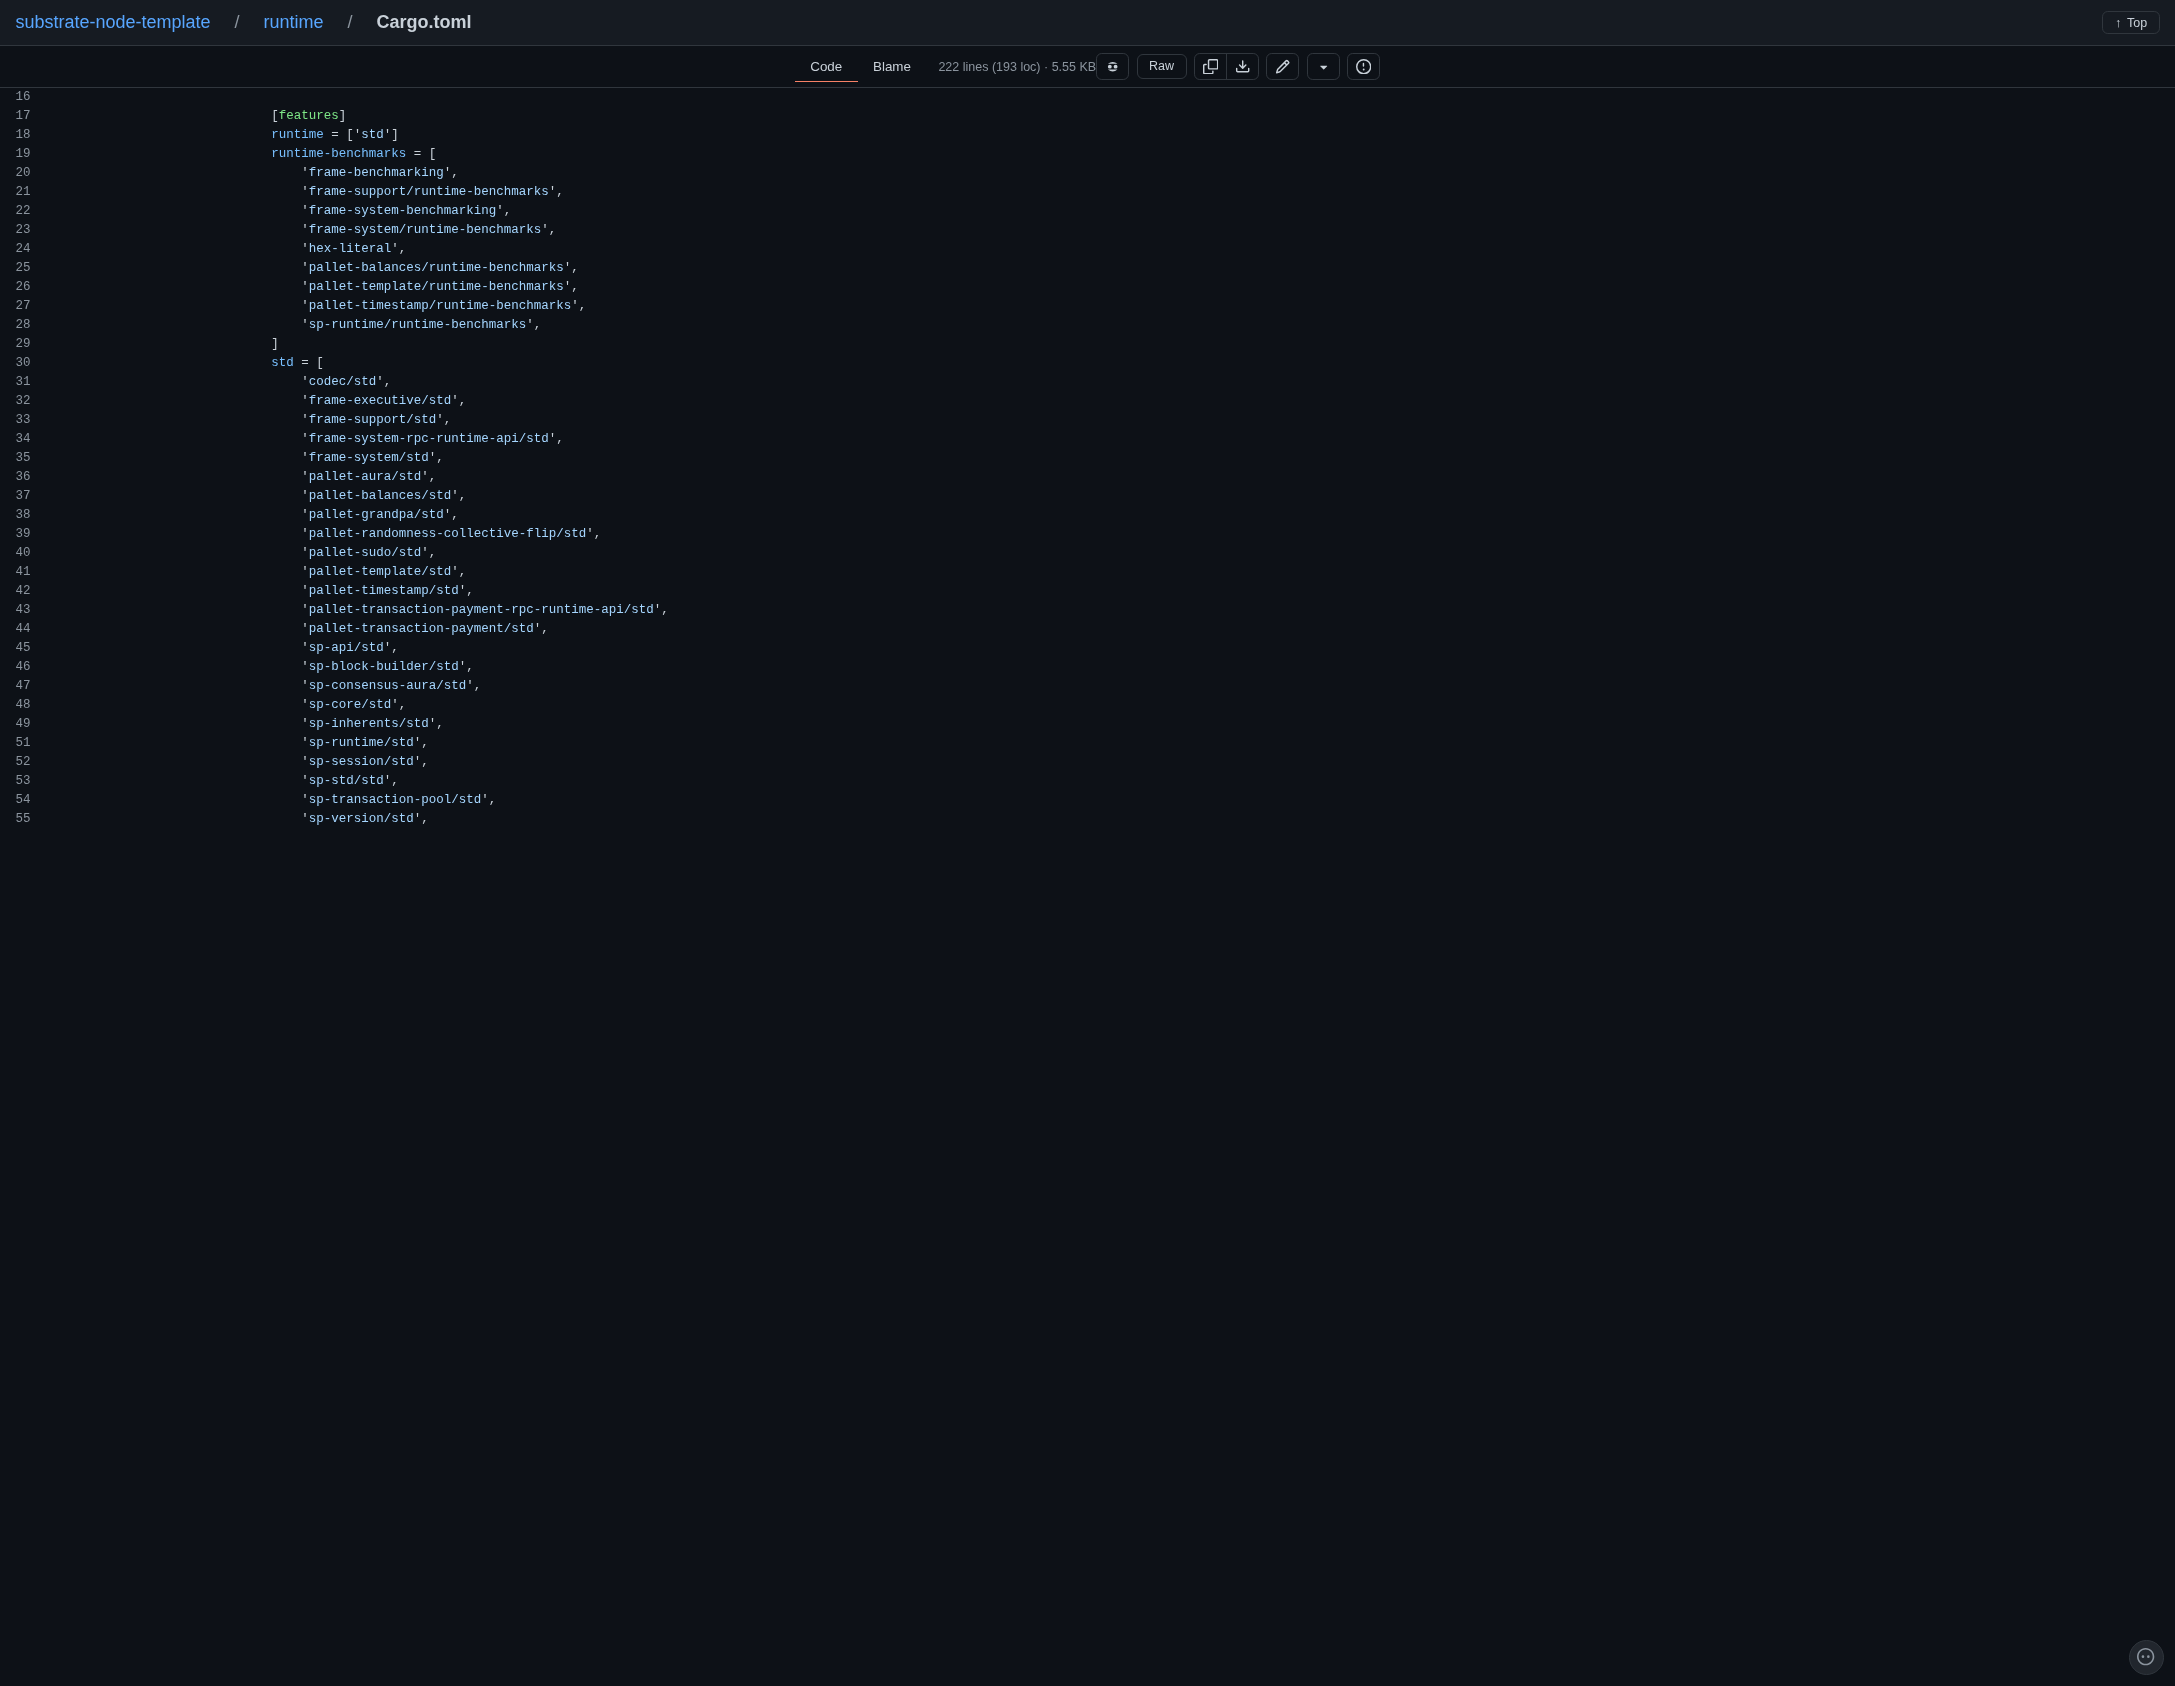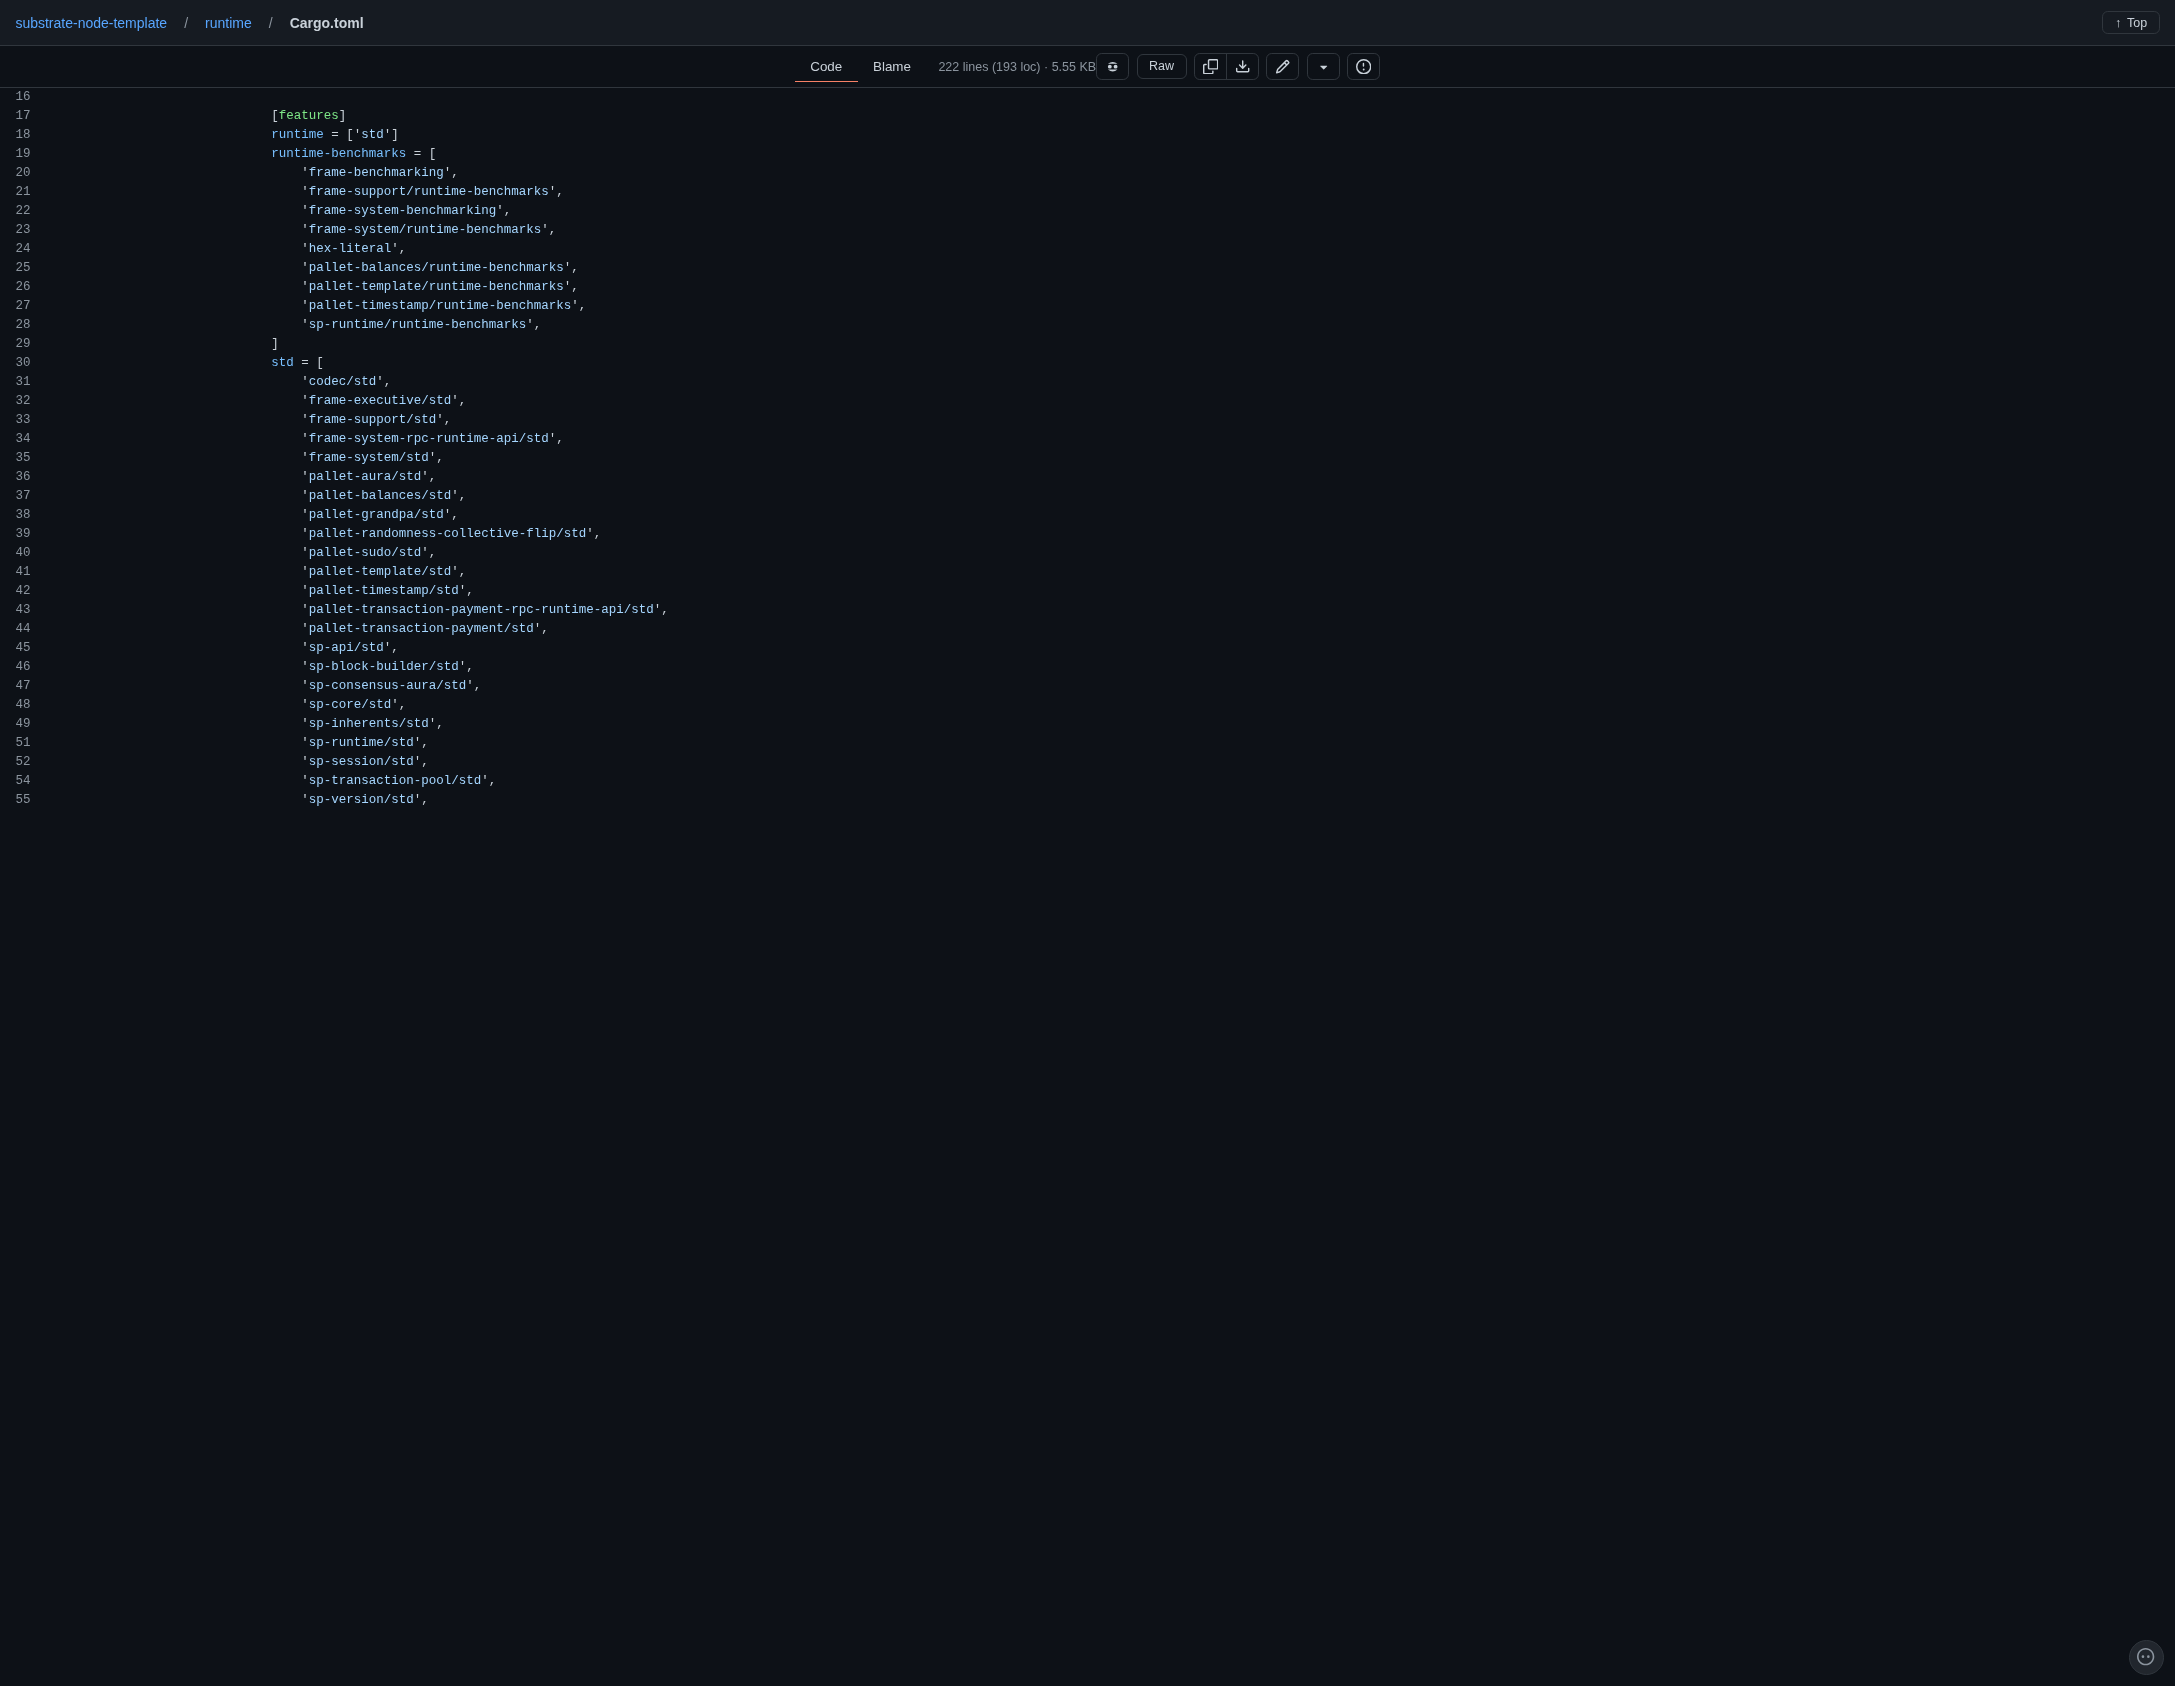--- a/index.html
+++ b/index.html
@@ -23,22 +23,22 @@
       padding: 7.7px 15.4px;
       display: flex;
       align-items: center;
       justify-content: space-between;
       height: 46px;
     }
 
     .breadcrumb {
       display: flex;
       align-items: center;
-      gap: 17px;
-      font-size: 14px;
+      gap: 24px;
+      font-size: 18px;
     }
 
     .breadcrumb-link {
       color: #58a6ff;
       text-decoration: none;
     }
 
     .breadcrumb-separator {
       color: #8b949e;
     }
@@ -402,20 +402,24 @@
         </tr>
         <tr>
           <td class="line-number">51</td>
           <td class="line-content">    '<span class="str">sp-runtime/std</span>',</td>
         </tr>
         <tr>
           <td class="line-number">52</td>
           <td class="line-content">    '<span class="str">sp-session/std</span>',</td>
         </tr>
         <tr>
+          <td class="line-number">53</td>
+          <td class="line-content">    '<span class="str">sp-std/std</span>',</td>
+        </tr>
+        <tr>
           <td class="line-number">54</td>
           <td class="line-content">    '<span class="str">sp-transaction-pool/std</span>',</td>
         </tr>
         <tr>
           <td class="line-number">55</td>
           <td class="line-content">    '<span class="str">sp-version/std</span>',</td>
         </tr>
       </tbody>
   </table>
 </div>

